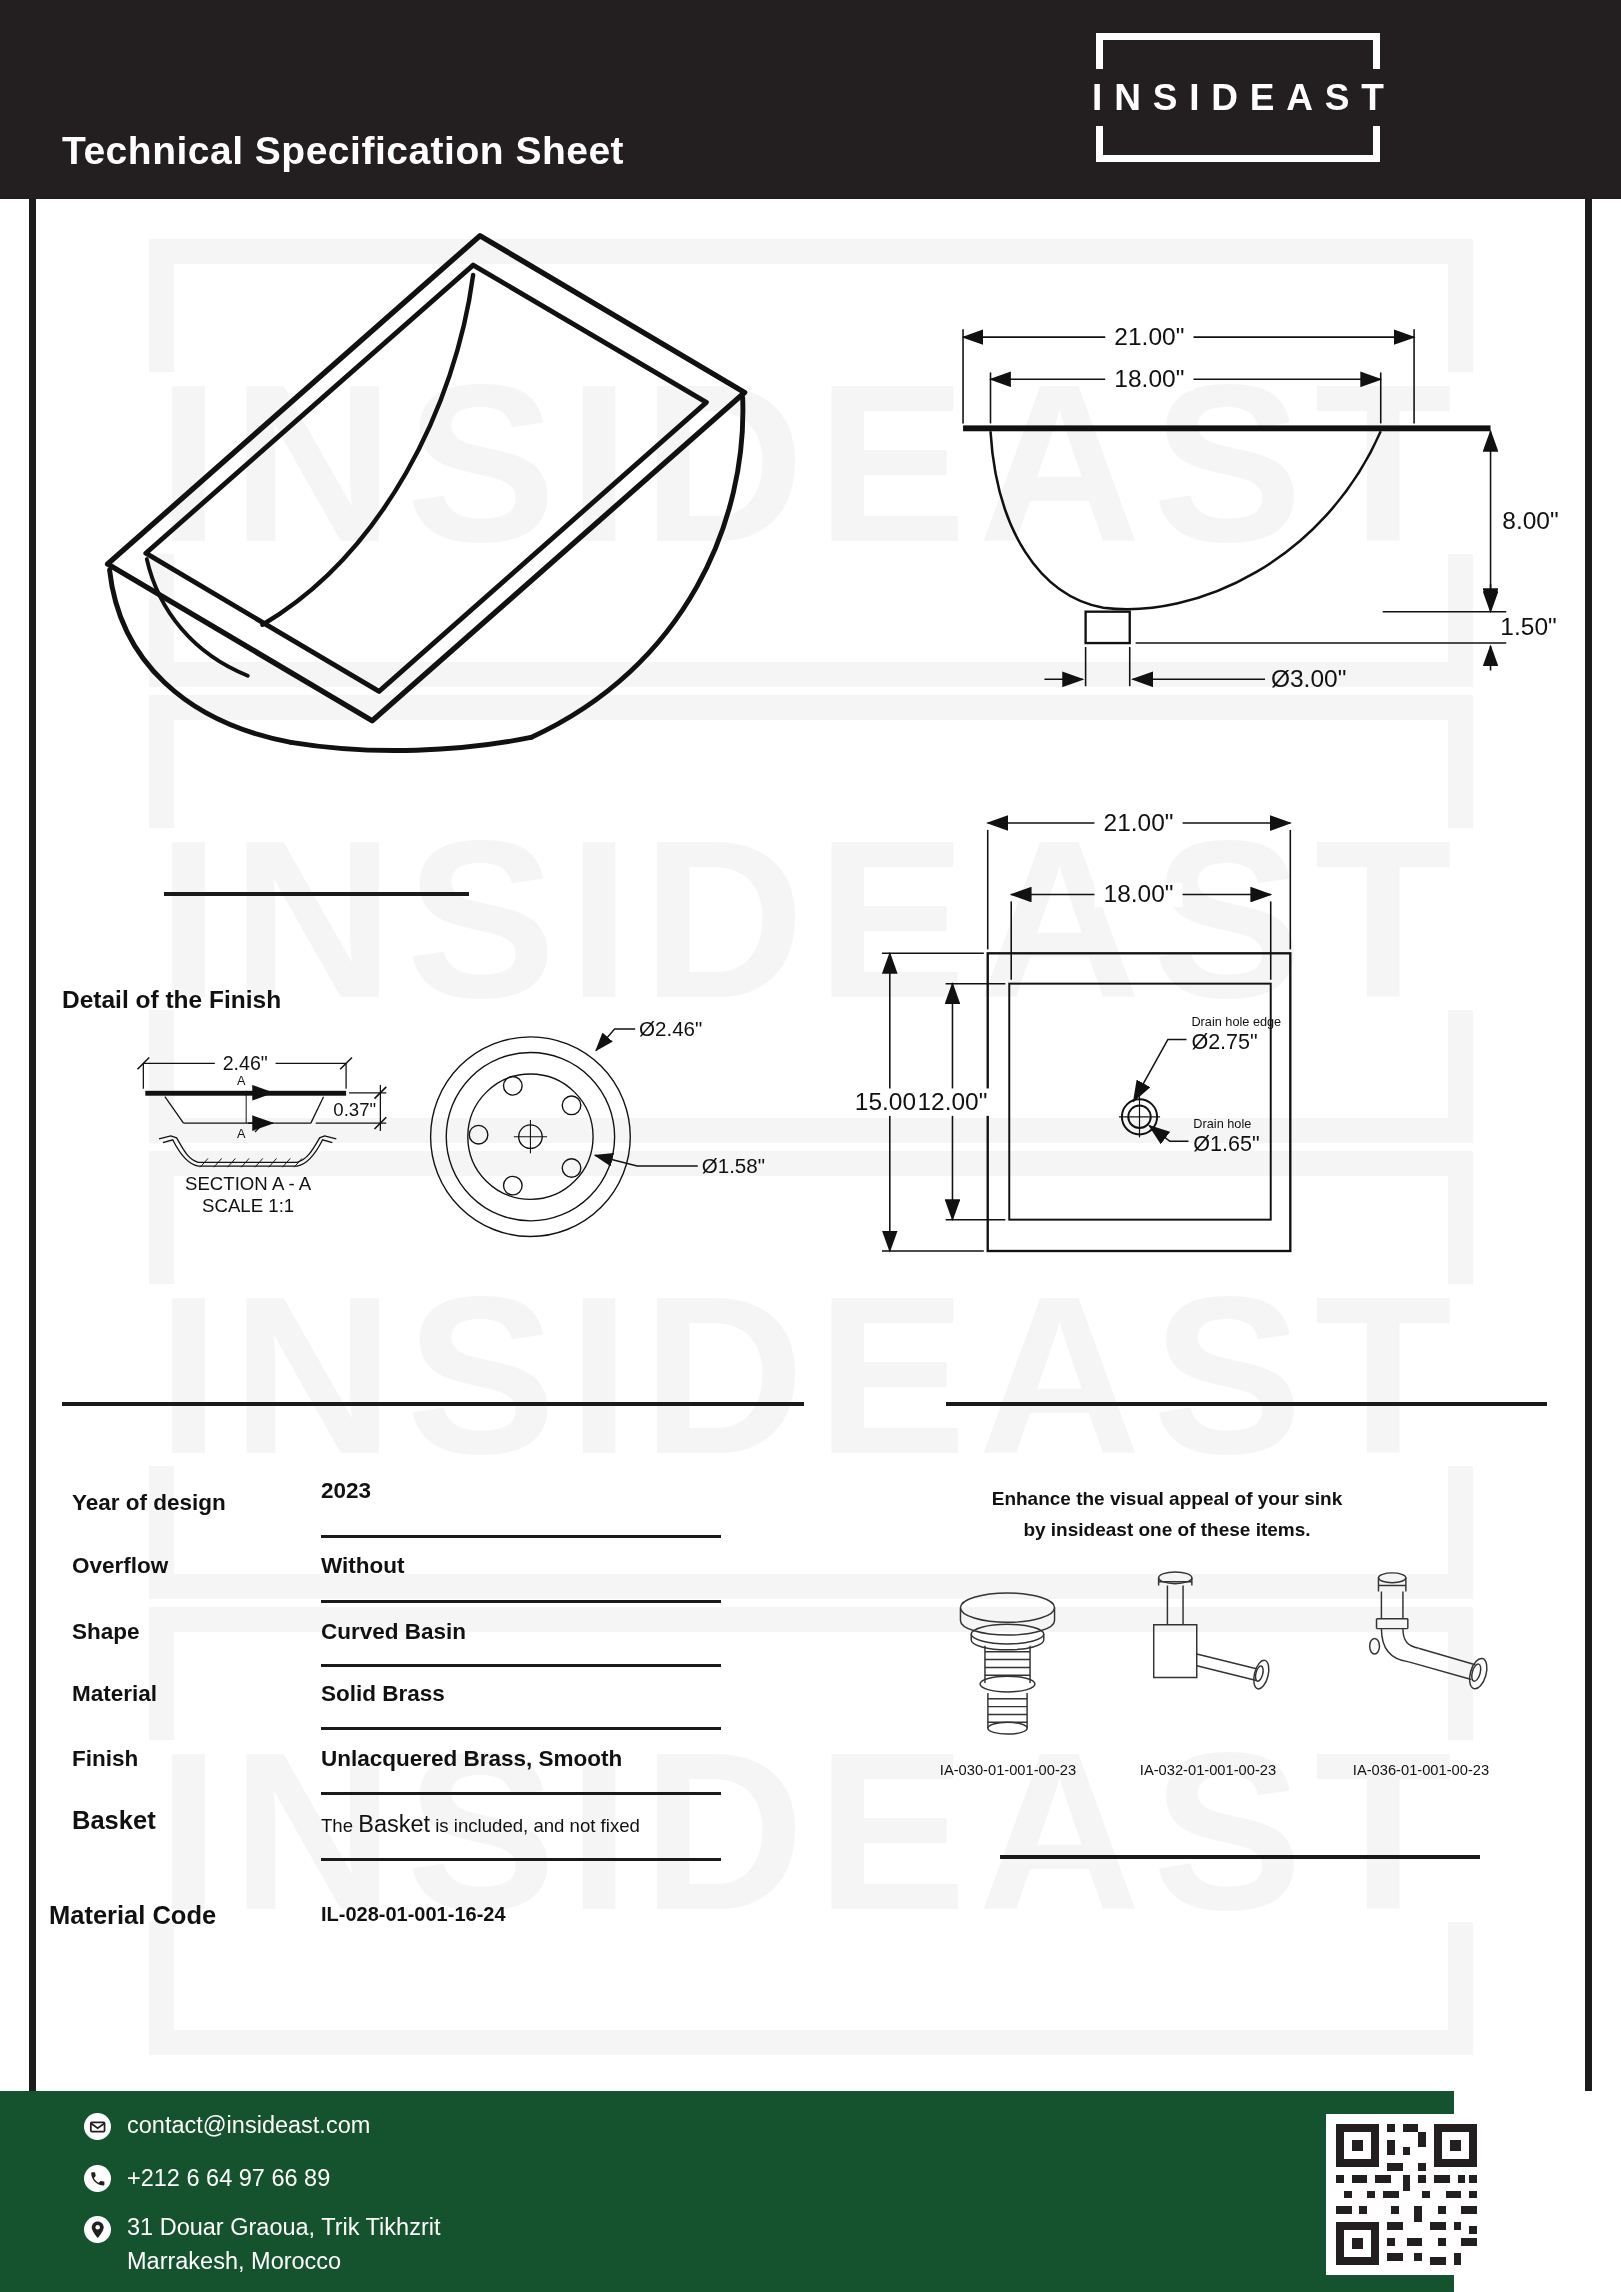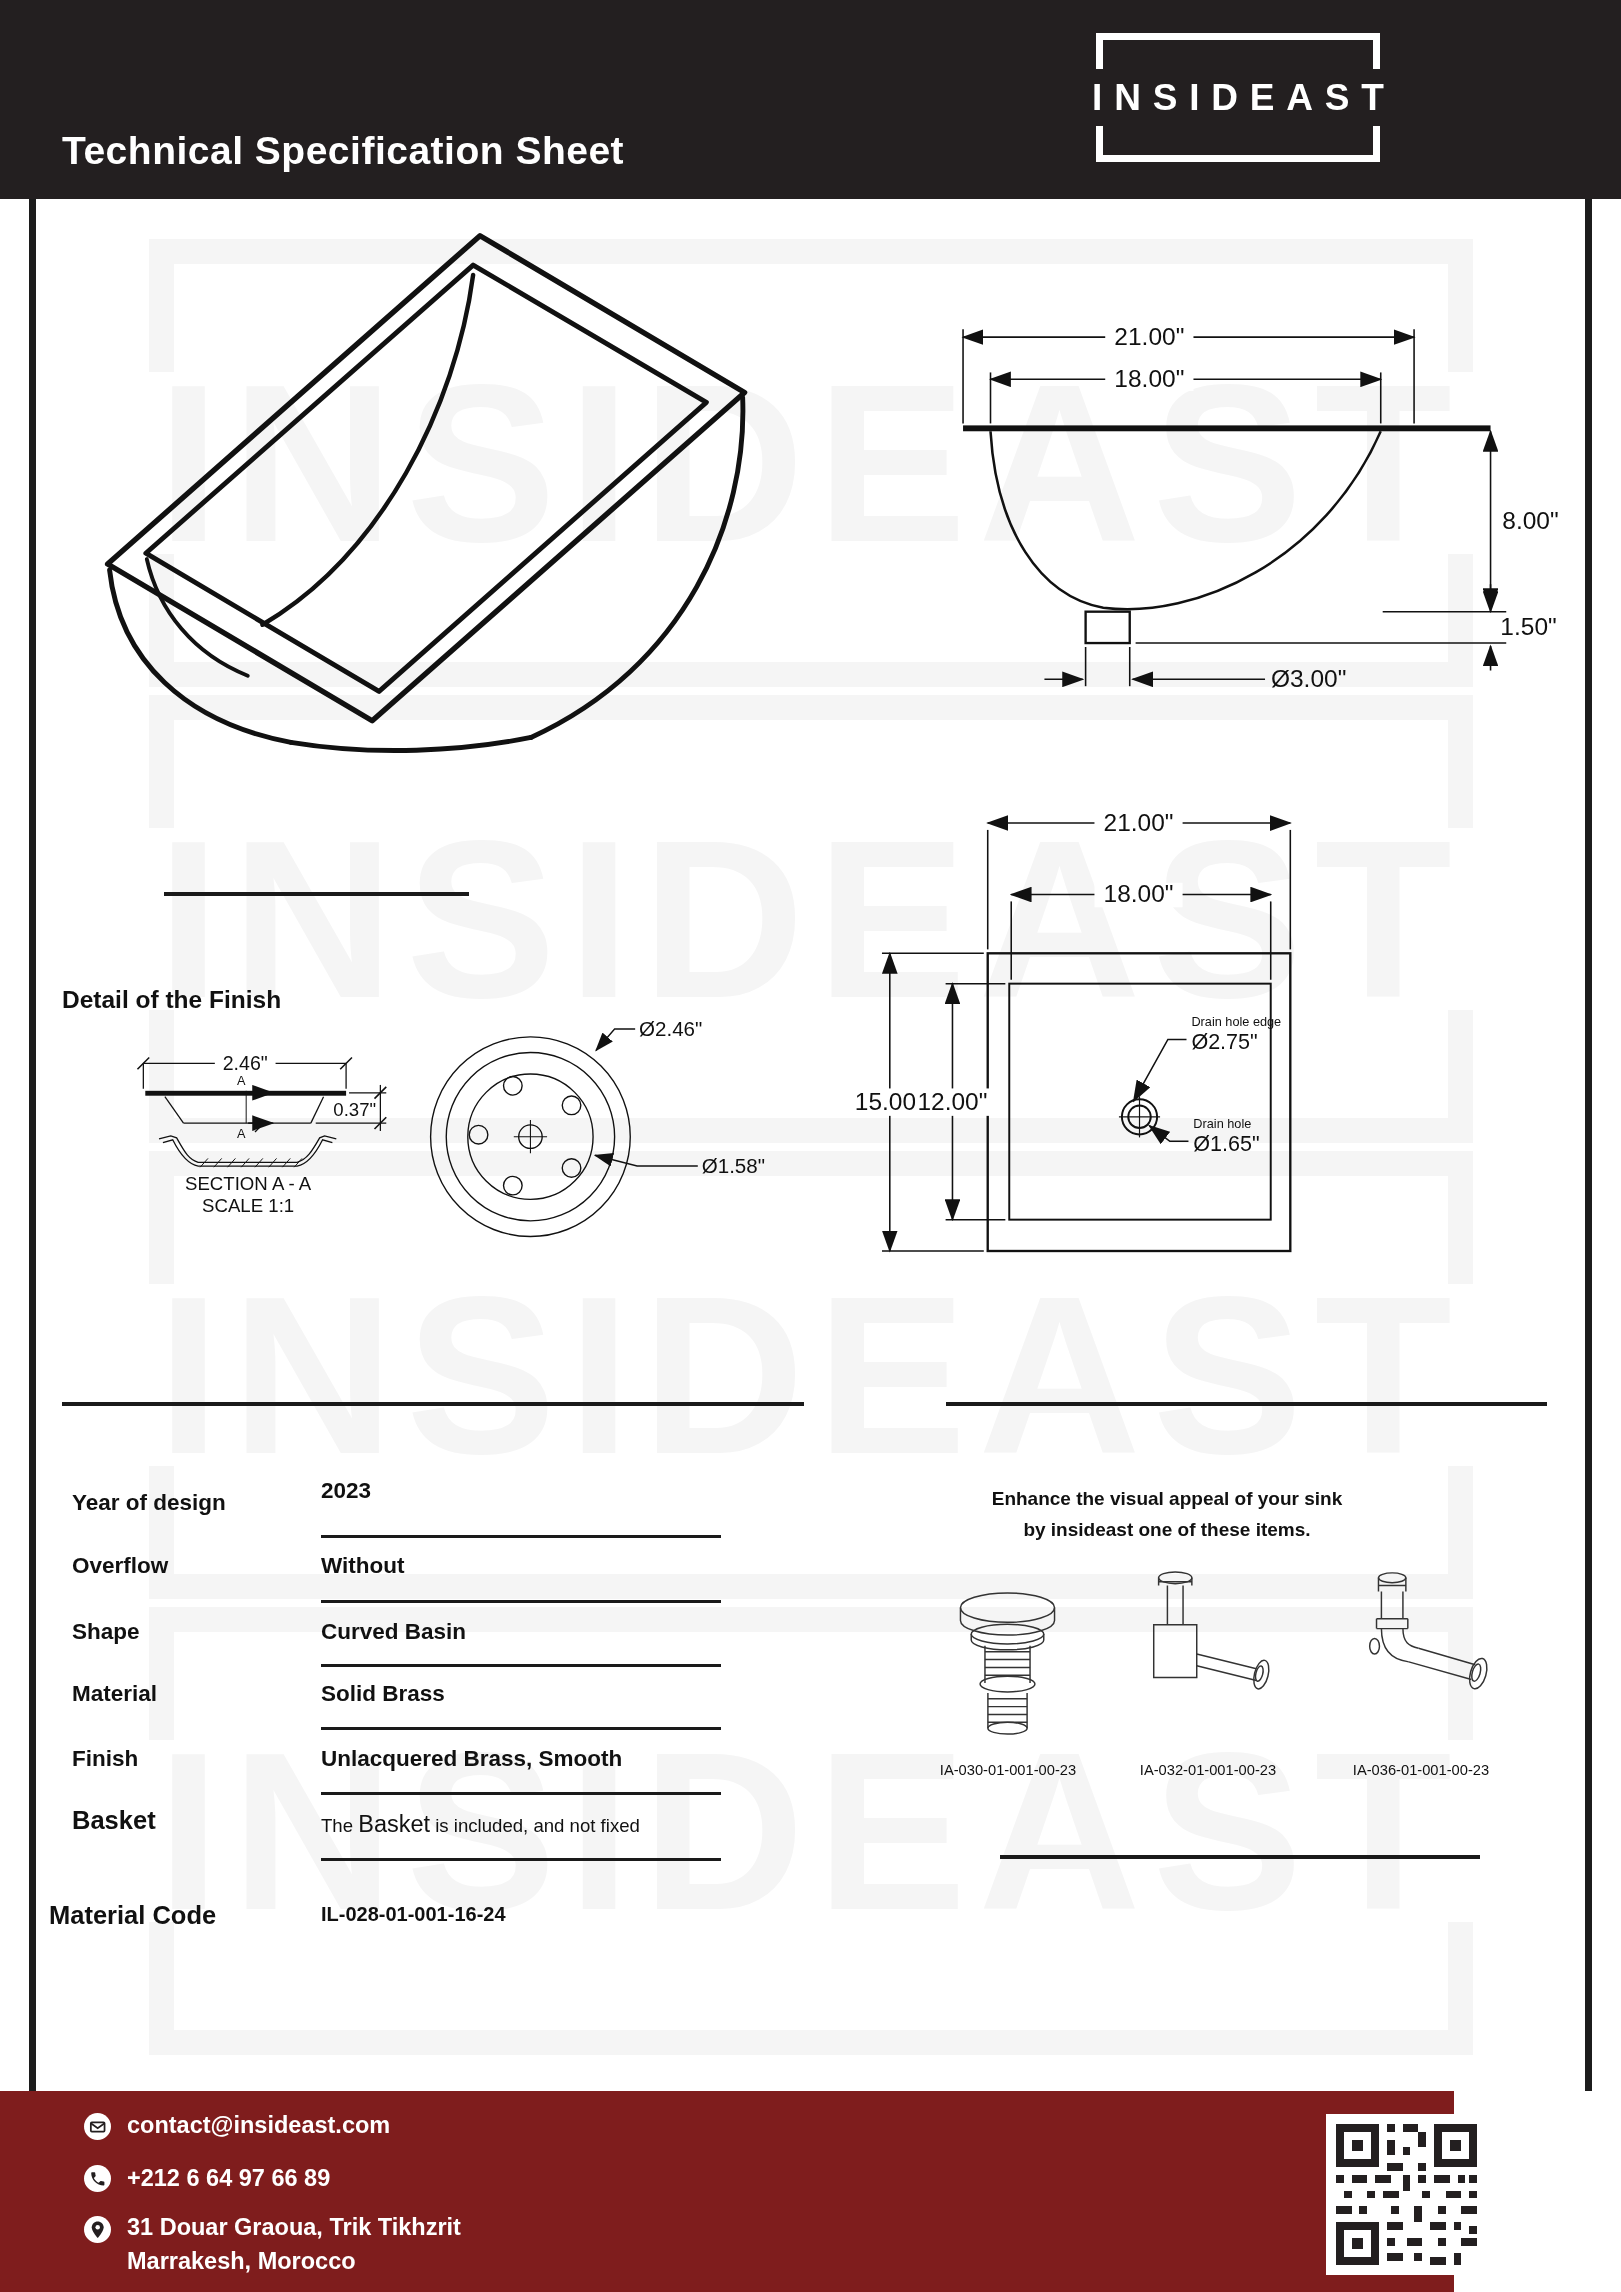--- a/index.html
+++ b/index.html
@@ -34,21 +34,21 @@
   .spec-ul{position:absolute;left:321px;width:400px;height:2.9px;background:#1a1a1a;}
   .basket-label{position:absolute;left:72px;top:1806px;font-size:25.5px;font-weight:bold;}
   .basket-value{position:absolute;left:321px;top:1811px;font-size:18.6px;font-weight:normal;}
   .basket-value .em{font-size:23.5px;}
   .pc-label{position:absolute;left:49px;top:1901px;font-size:25.5px;font-weight:bold;}
   .pc-value{position:absolute;left:321px;top:1903px;font-size:20px;font-weight:bold;}
   
   .acc-head{position:absolute;left:912px;width:510px;text-align:center;font-size:19px;font-weight:bold;}
   .acc-code{position:absolute;font-size:14.7px;text-align:center;width:216px;}
   
-  .footer{position:absolute;left:0;top:2091px;width:1454px;height:202px;background:#7f1d1d;font-weight:bold;}
+  .footer{position:absolute;left:0;top:2091px;width:1454px;height:202px;background:#14532d;}
   .f-row{position:absolute;left:127px;color:#fff;font-size:23.5px;}
   .f-ic{position:absolute;left:84px;width:27.4px;height:27.4px;border-radius:50%;background:#fff;}
   .f-ic svg{position:absolute;left:0;top:0;}
   .qr{position:absolute;left:1326px;top:22.5px;width:161px;height:161px;background:#fff;}
 </style>
 </head>
 <body>
 
 <div class="page">
 

